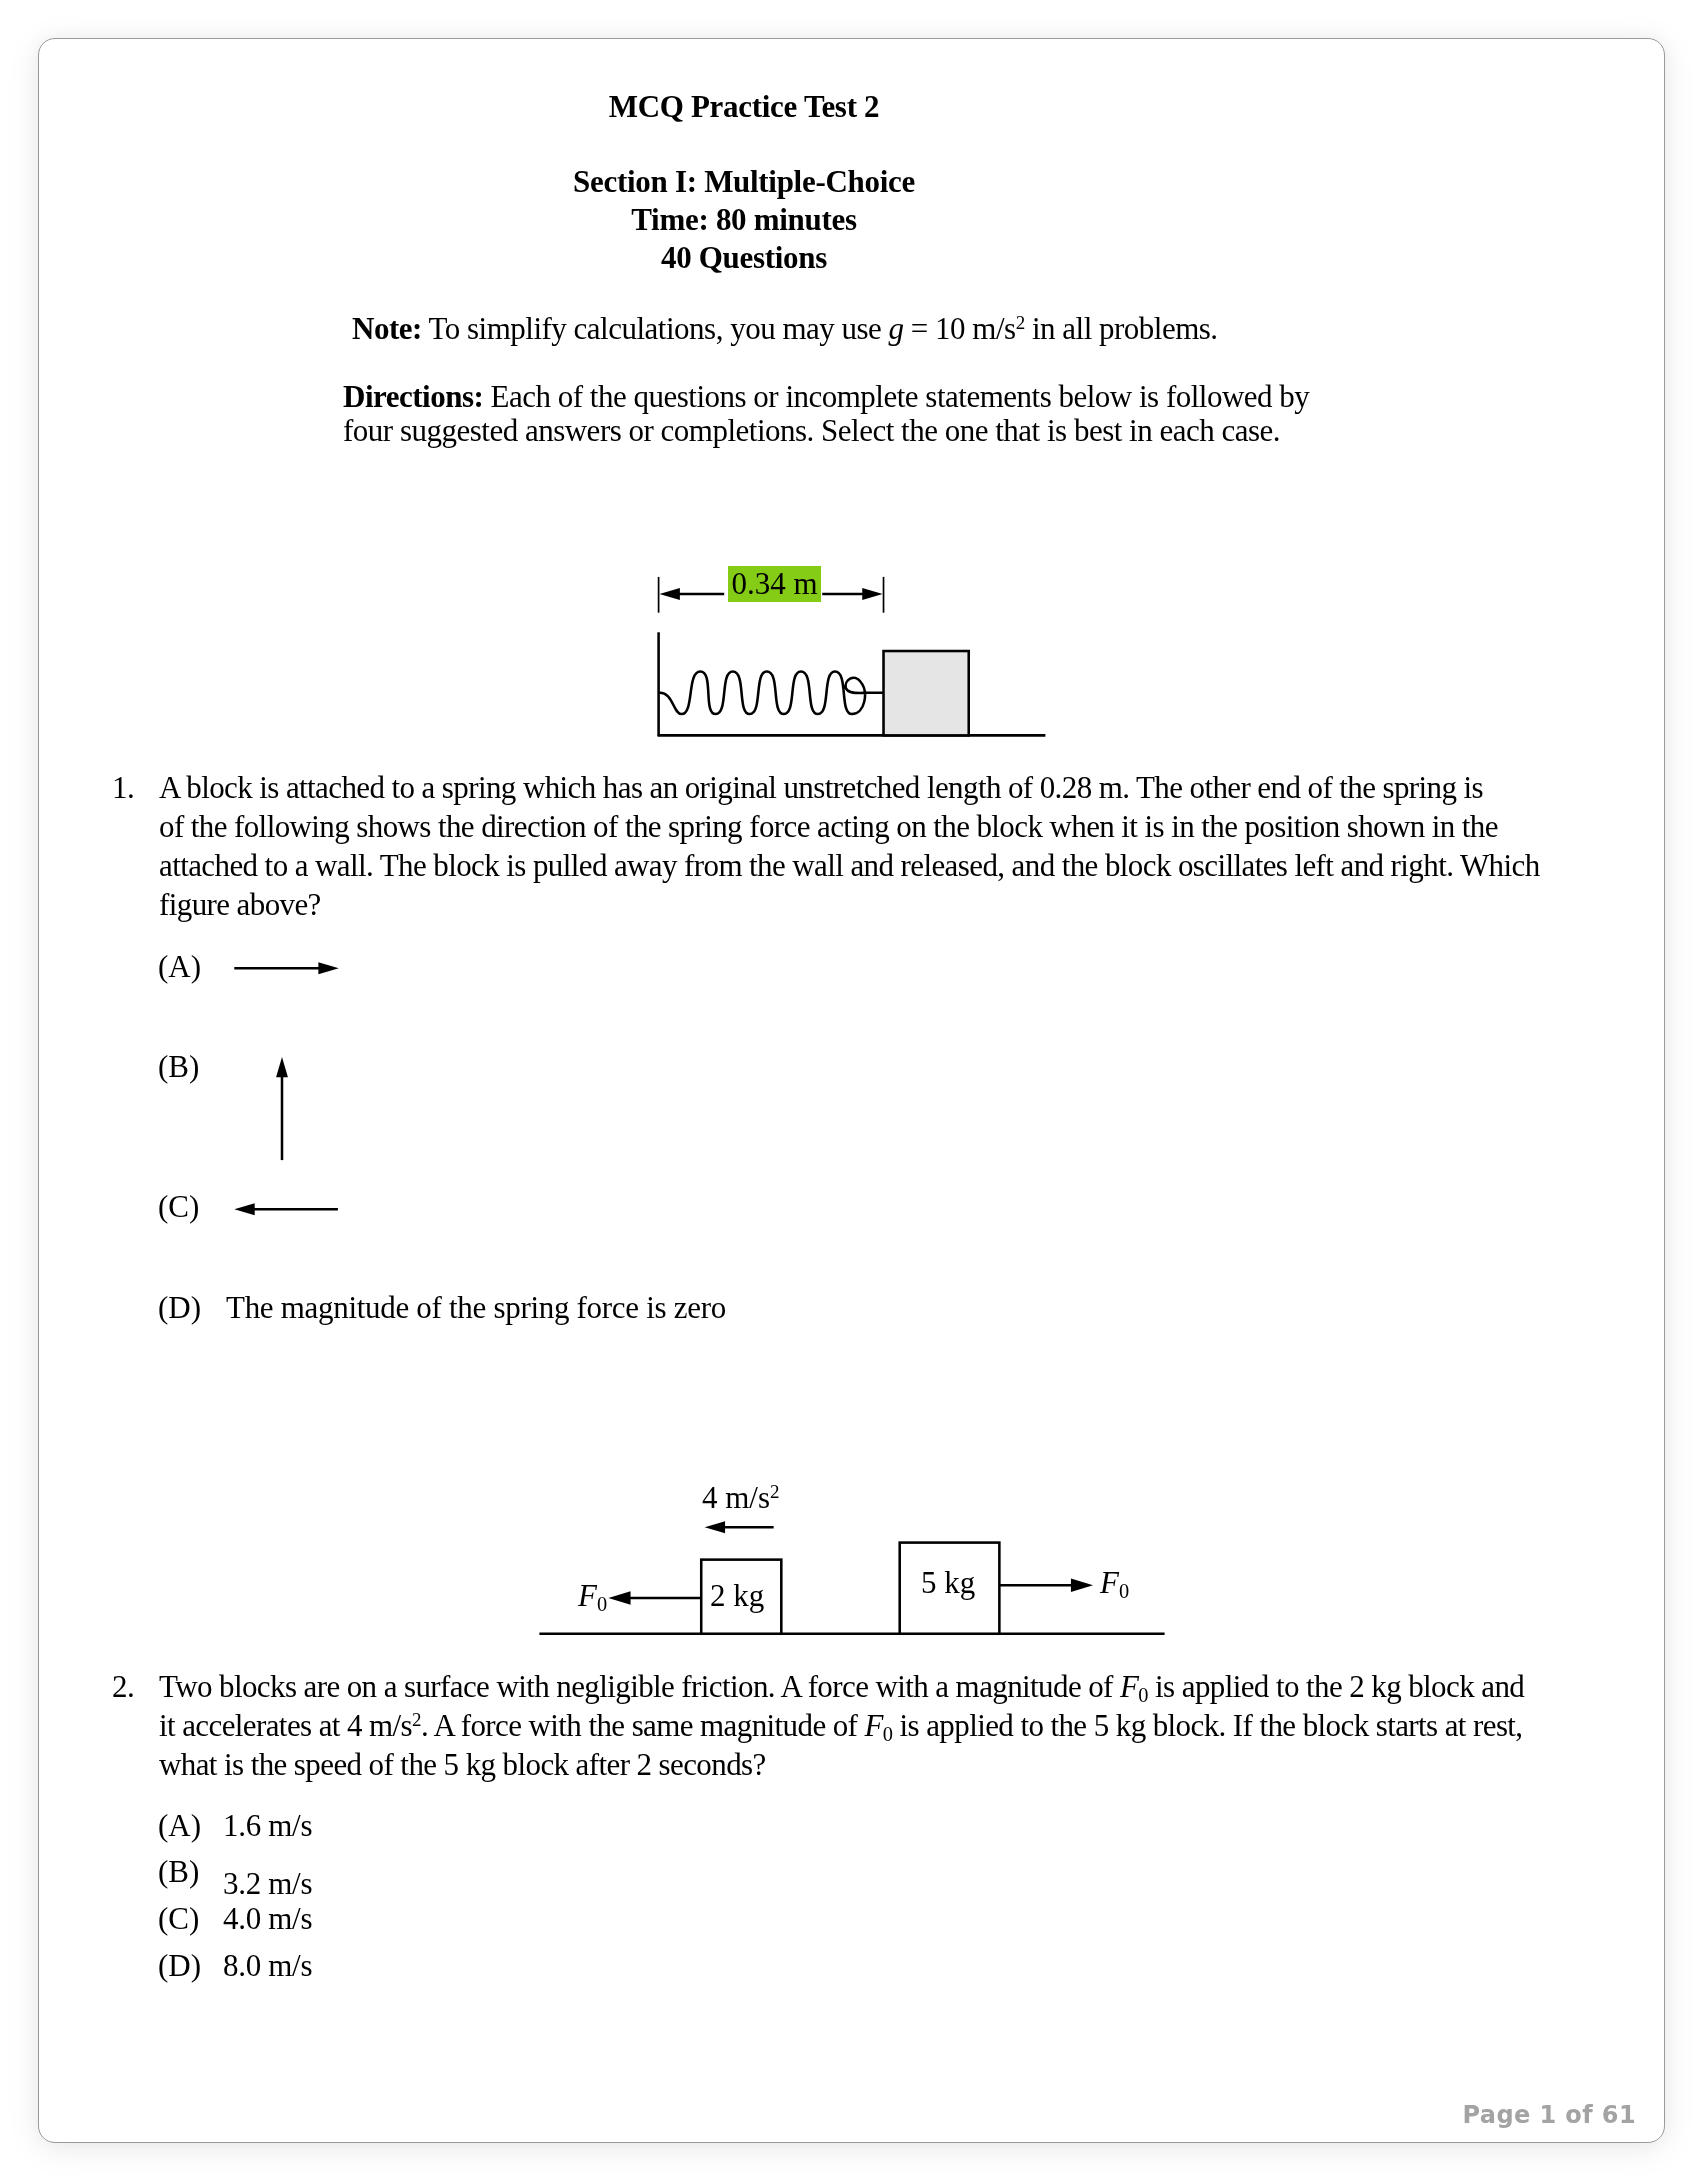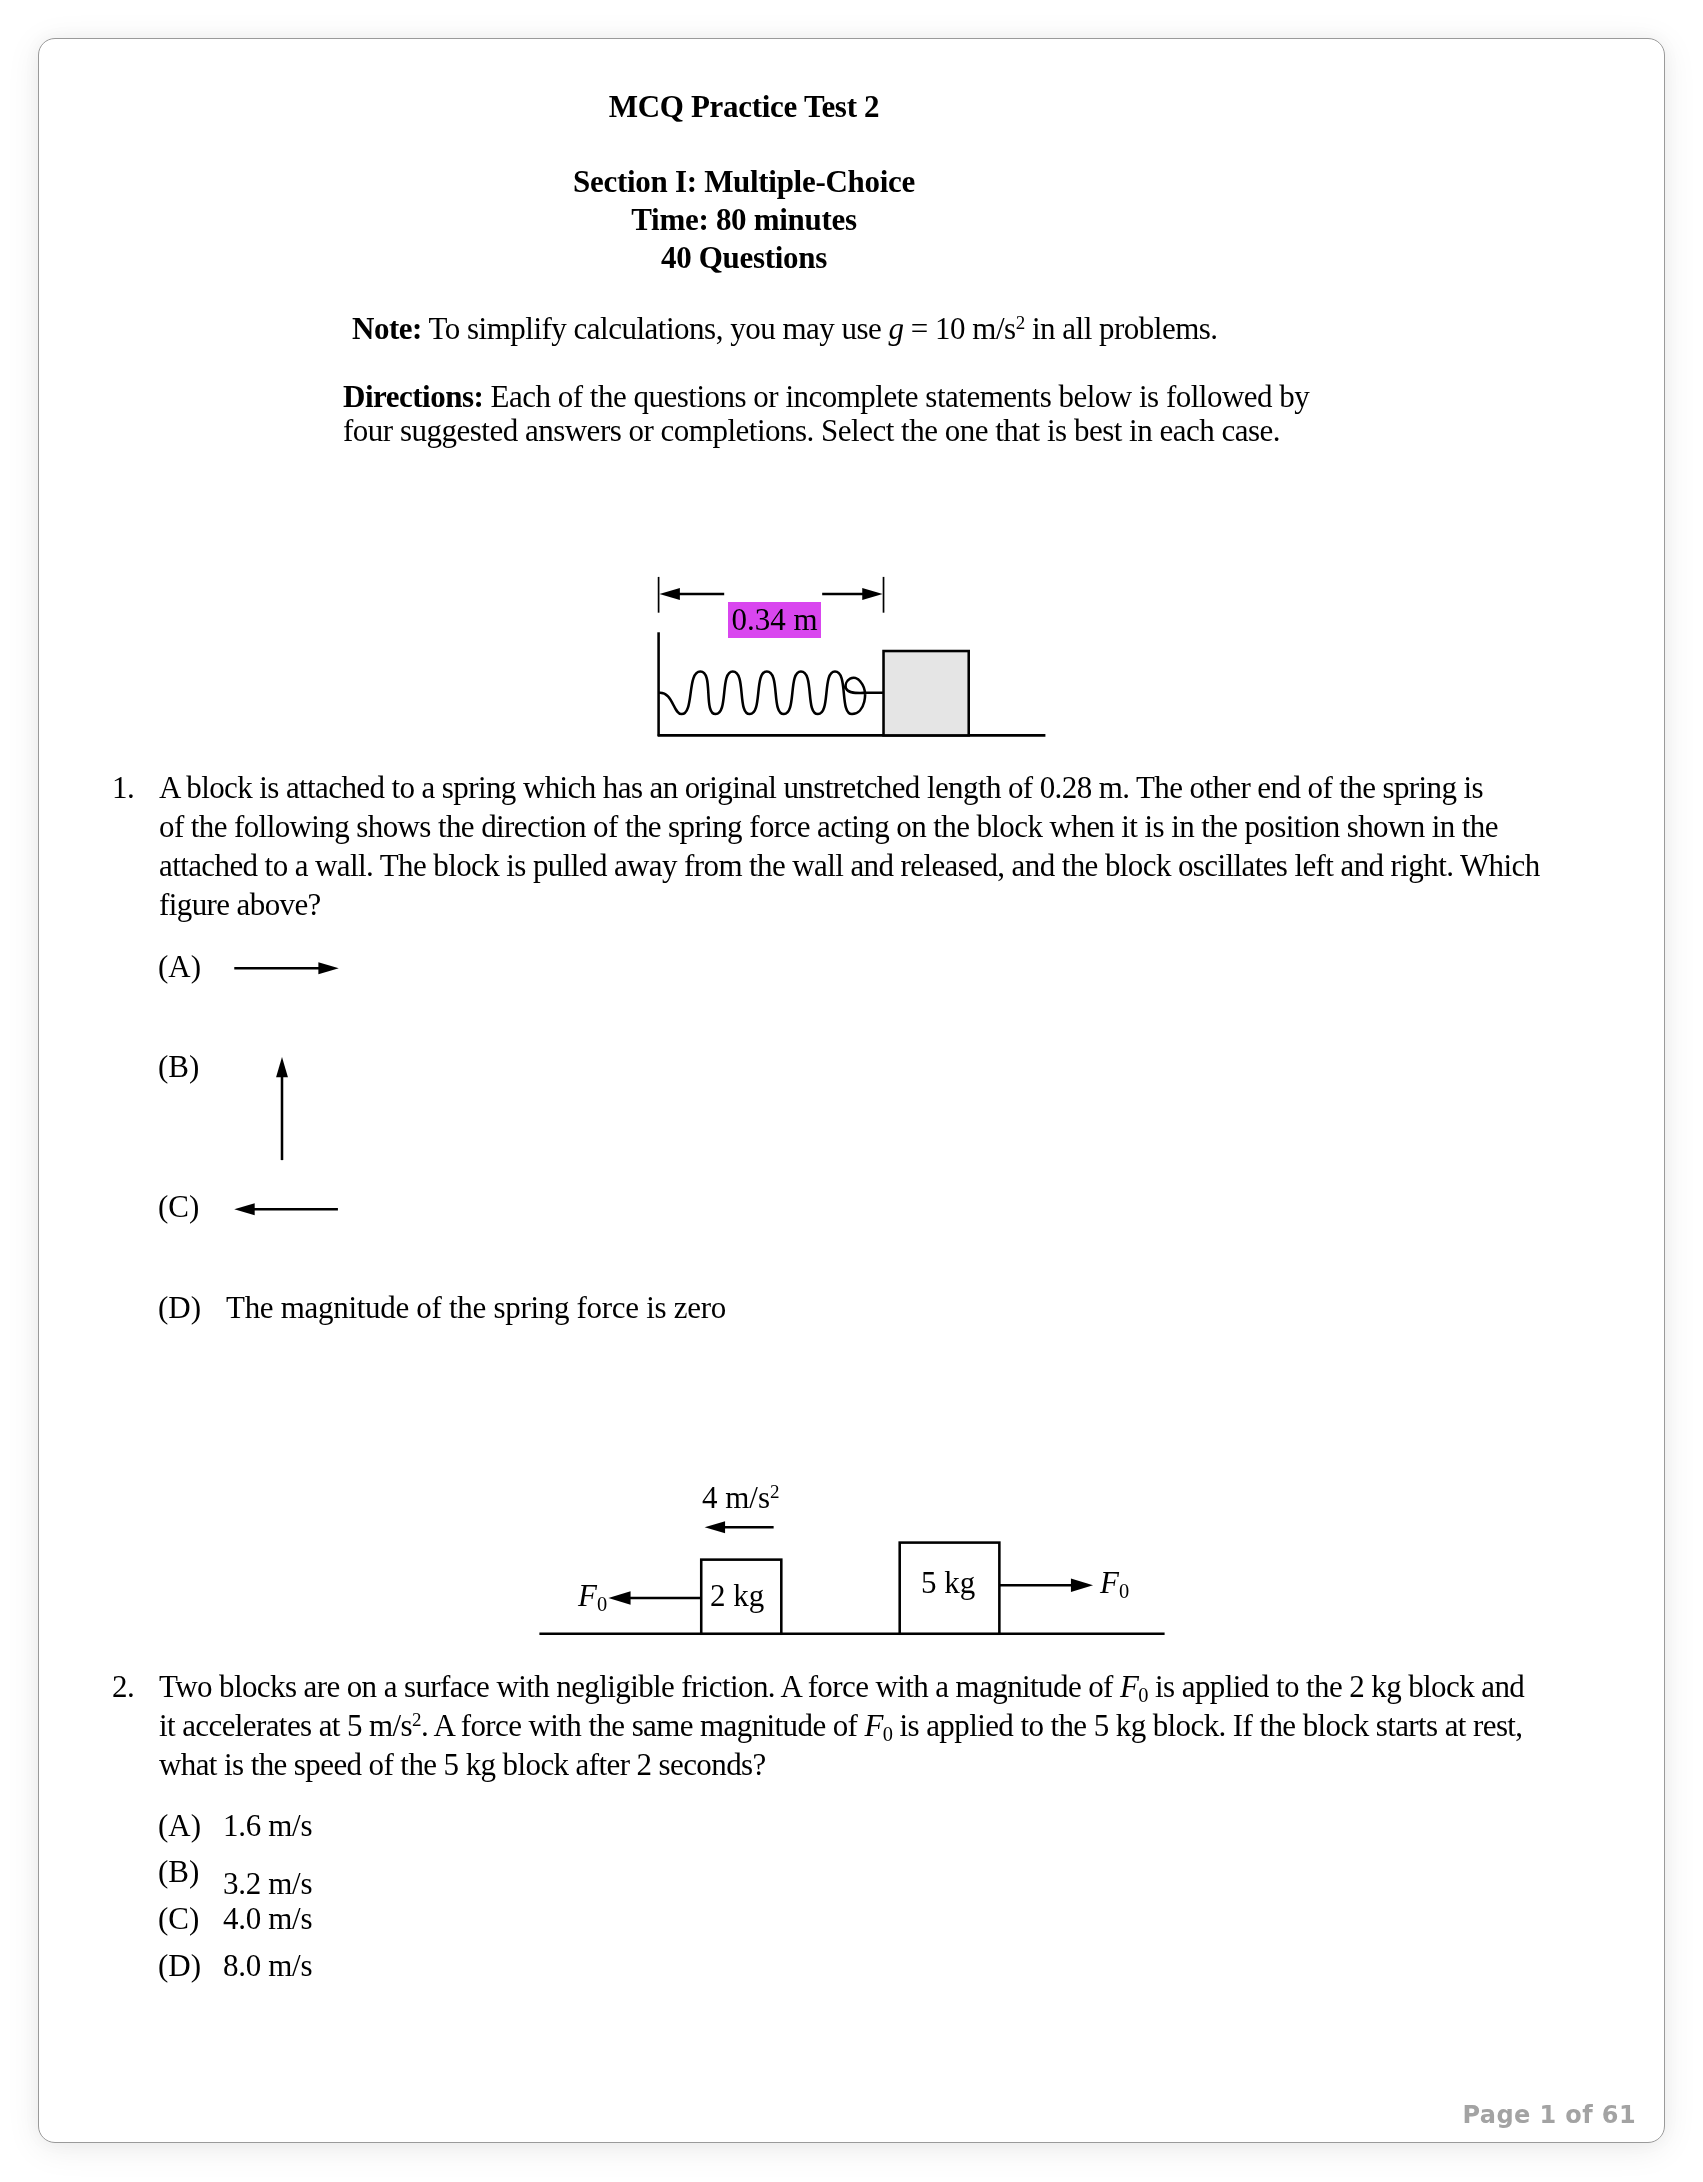--- a/index.html
+++ b/index.html
@@ -61,21 +61,21 @@
   <line x1="965" y1="697" x2="1020" y2="697" stroke="#000" stroke-width="3"></line>
   <polygon points="1036,697 1012,690 1012,704" fill="#000"></polygon>
 
   <line x1="773" y1="742" x2="773" y2="864" stroke="#000" stroke-width="3"></line>
   <line x1="772" y1="863" x2="1227" y2="863" stroke="#000" stroke-width="3"></line>
 
   <path d="M773,813 C790,811 790,838 800,838 C815,838 806,788 822,788 C838,788 825,838 840,838 C855,838 845,788 860,788 C876,788 865,838 880,838 C895,838 885,788 900,788 C916,788 905,838 920,838 C935,838 925,788 940,788 C956,788 945,838 960,838 C975,838 965,788 980,788 C996,788 985,838 1000,838 C1015,838 1020,812 1010,800 C1003,790 990,798 993,808 C996,815 1010,813 1018,813 L1037,813" fill="none" stroke="#000" stroke-width="3"></path>
 
   <rect x="1037" y="764" width="100" height="99" fill="#e5e5e5" stroke="#000" stroke-width="3"></rect>
 </svg>
-<div class="abs fig-label" style="left:728px; top:602px; background:#d946ef; padding:0 3.4px;">0.34 m</div>
+<div class="abs fig-label" style="left:728px; top:566px; background:#84cc16; padding:0 3.4px;">0.34 m</div>
 
 <div class="abs q-text" style="left:112px; top:768px;">1.</div>
 <div class="abs q-text" style="left:159px; top:768px;">
   <div>A block is attached to a spring which has an original unstretched length of 0.28 m. The other end of the spring is</div>
   <div>of the following shows the direction of the spring force acting on the block when it is in the position shown in the</div>
   <div>attached to a wall. The block is pulled away from the wall and released, and the block oscillates left and right. Which</div>
   <div>figure above?</div>
 </div>
 
 <div class="abs opt-label" style="left:158px; top:949px;">(A)</div>
@@ -120,21 +120,21 @@
 </svg>
 <div class="abs fig-label" style="left:702px; top:1480px;"><span>4 m/s</span><sup class="s2">2</sup></div>
 <div class="abs fig-label" style="left:710px; top:1578px;">2 kg</div>
 <div class="abs fig-label" style="left:921px; top:1565px;">5 kg</div>
 <div class="abs fig-label italic" style="left:578px; top:1578px;"><span>F</span><sub class="s0">0</sub></div>
 <div class="abs fig-label italic" style="left:1100px; top:1565px;"><span>F</span><sub class="s0">0</sub></div>
 
 <div class="abs q-text" style="left:112px; top:1667px;">2.</div>
 <div class="abs q-text" style="left:159px; top:1667px;">
   <div><span>Two blocks are on a surface with negligible friction. A force with a magnitude of </span><span class="italic">F</span><sub class="s0">0</sub><span> is applied to the 2 kg block and</span></div>
-  <div><span>it accelerates at 5 m/s</span><sup class="s2">2</sup><span>. A force with the same magnitude of </span><span class="italic">F</span><sub class="s0">0</sub><span> is applied to the 5 kg block. If the block starts at rest,</span></div>
+  <div><span>it accelerates at 4 m/s</span><sup class="s2">2</sup><span>. A force with the same magnitude of </span><span class="italic">F</span><sub class="s0">0</sub><span> is applied to the 5 kg block. If the block starts at rest,</span></div>
   <div><span>what is the speed of the 5 kg block after 2 seconds?</span></div>
 </div>
 
 <div class="abs opt-label" style="left:158px; top:1808px;">(A)</div>
 <div class="abs opt-value" style="left:223px; top:1808px;">1.6 m/s</div>
 <div class="abs opt-label" style="left:158px; top:1854px;">(B)</div>
 <div class="abs opt-value" style="left:223px; top:1854px;margin-top:12px;">3.2 m/s</div>
 <div class="abs opt-label" style="left:158px; top:1901px;">(C)</div>
 <div class="abs opt-value" style="left:223px; top:1901px;">4.0 m/s</div>
 <div class="abs opt-label" style="left:158px; top:1948px;">(D)</div>

